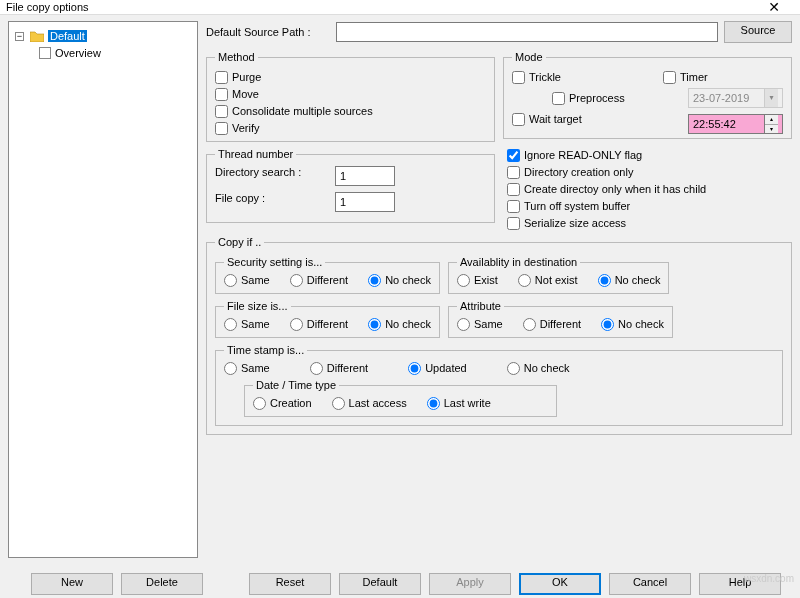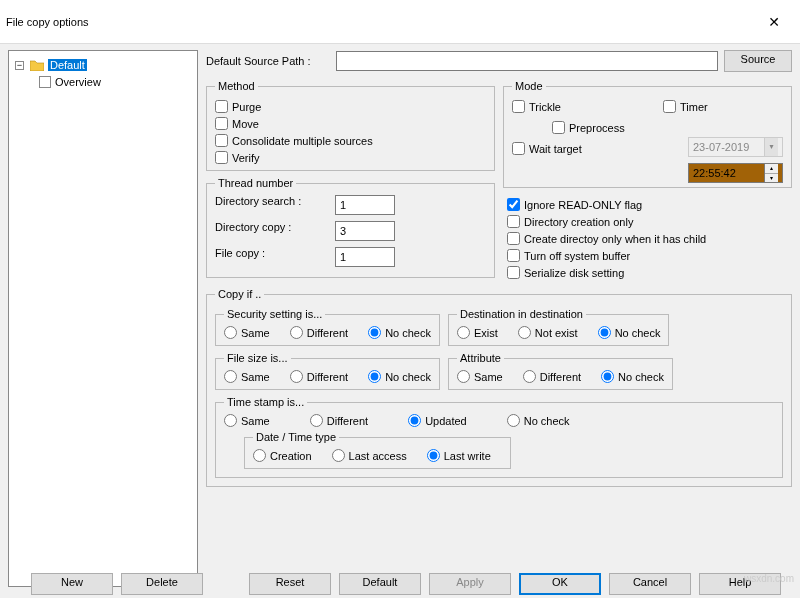--- a/index.html
+++ b/index.html
@@ -1,42 +1,42 @@
 <!DOCTYPE html>
 <html><head>
 <meta charset="utf-8">
 <style>
   * { box-sizing: border-box; font-family: "Segoe UI", Tahoma, sans-serif; font-size: 11px; }
   body { margin: 0; background: #f0f0f0; width: 800px; height: 598px; overflow: hidden; position: relative; }
-  .titlebar { background: #fff; height: 44px; display: flex; align-items: center; padding: 0 6px; border-bottom: 1px solid #ddd; }
+  .titlebar { background: #fff; height: 15px; display: flex; align-items: center; padding: 0 6px; border-bottom: 1px solid #ddd; }
   .titlebar .title { flex: 1; color: #000; }
   .titlebar .close { width: 40px; text-align: center; font-size: 14px; }
   .main { display: flex; height: 545px; }
   .tree { width: 190px; background: #fff; border: 1px solid #888; margin: 6px 4px 2px 8px; padding: 6px; }
   .tree-row { display: flex; align-items: center; height: 16px; margin-bottom: 1px; }
   .folder-icon { width: 14px; height: 12px; margin: 0 4px 0 4px; }
   .file-icon { width: 12px; height: 12px; margin: 0 4px 0 24px; border: 1px solid #888; background: #fff; }
   .tree .sel { background: #0078d7; color: #fff; padding: 0 2px; }
   .minus { border: 1px solid #888; width: 9px; height: 9px; display: inline-flex; align-items: center; justify-content: center; font-size: 9px; line-height: 0; background:#fff; margin-right:2px;}
   .rightpane { flex: 1; padding: 6px 8px 2px 4px; position: relative; }
   .row { display: flex; align-items: center; margin-bottom: 4px; }
   .lbl { width: 130px; }
   .txt { flex: 1; height: 20px; border: 1px solid #7a7a7a; background: #fff; margin-right: 6px; }
   .btn { height: 22px; width: 68px; background: #e1e1e1; border: 1px solid #adadad; text-align: center; padding-top: 2px; cursor: default; }
   fieldset { border: 1px solid #bbb; margin: 4px 0 6px 0; padding: 6px 8px 4px 8px; }
   legend { padding: 0 3px; color: #000; }
-  .cb, .rb { display: inline-flex; align-items: center; margin: 2px 0; }
+  .cb, .rb { display: inline-flex; align-items: flex-start; margin: 2px 0; }
   .cb input, .rb input { margin: 0 4px 0 0; }
   .twocol { display: flex; gap: 8px; }
   .twocol > div { flex: 1; }
   .num { width: 60px; height: 20px; border: 1px solid #7a7a7a; background: #fff; padding: 2px 4px; }
   .stack > div { margin-bottom: 6px; display:flex; align-items:flex-start; }
   .stack .l { width: 120px; }
   .dateinp { width: 95px; height: 20px; border: 1px solid #ccc; background: #efefef; color:#888; padding: 2px 4px; margin-left: auto; display:flex; align-items:center; }
-  .timeinp { width: 95px; height: 20px; border: 1px solid #7a7a7a; background: #a16207; padding: 2px 4px; margin-left:auto; display:flex; align-items:center; }
+  .timeinp { width: 95px; height: 20px; border: 1px solid #7a7a7a; background: #f9a8d4; padding: 2px 4px; margin-left:auto; display:flex; align-items:center; }
   .drop { width:14px; height:18px; border-left:1px solid #ccc; background:#e1e1e1; display:inline-block; margin-left:auto; text-align:center; font-size:8px; line-height:17px; }
   .sp { width:14px; height:18px; border-left:1px solid #7a7a7a; background:#f0f0f0; display:flex; flex-direction:column; margin-left:auto; }
   .sp div{ flex:1; font-size:6px; text-align:center; line-height:8px; border-bottom:1px solid #aaa;}
   .radios { display: flex; gap: 20px; }
   .copysec fieldset { margin: 2px 0 4px 0; padding: 4px 8px; }
   .btnbar { position: absolute; bottom: 3px; left: 8px; right: 8px; display: flex; gap: 8px; margin-left: 23px; }
   .btnbar .btn { width: 82px; height: 22px; }
   .btn.dis { color:#888;text-align:center; }
   .btn.def { border:1px solid #0078d7; box-shadow: inset 0 0 0 1px #0078d7; }
   .watermark { position:absolute; right:6px; bottom:14px; color:#ccc; font-size:10px; }
@@ -91,24 +91,20 @@
               <input type="checkbox" style="">
               <span>Verify</span>
             </div>
         </fieldset>
         <fieldset>
           <legend>Thread number</legend>
           <div class="stack">
             <div>
                 <span class="l">Directory search :</span>
                 <input class="num" value="1" style="">
-              </div>
-            <div>
-                <span class="l">Directory copy :</span>
-                <input class="num" value="3" style="">
               </div>
             <div>
                 <span class="l">File copy :</span>
                 <input class="num" value="1" style="">
               </div>
           </div>
         </fieldset>
       </div>
       <div>
         <fieldset>
@@ -126,21 +122,21 @@
               <div class="cb" style="margin-top:6px;">
                   <input type="checkbox" style="">
                   <span>Wait target</span>
                 </div>
             </div>
             <div style="width:120px;">
               <div class="cb">
                   <input type="checkbox" style="">
                   <span>Timer</span>
                 </div>
-              <div class="dateinp" style="margin-top:22px;">
+              <div class="dateinp" style="margin-top:2px;">
                   <span>23-07-2019</span>
                   <span class="drop">▾</span>
                 </div>
               <div class="timeinp" style="margin-top:6px;">
                   <span>22:55:42</span>
                   <span class="sp">
                     <div>▴</div>
                     <div style="border:none">▾</div>
                   </span>
                 </div>
@@ -159,21 +155,21 @@
           <div class="cb">
               <input type="checkbox" style="">
               <span>Create directoy only when it has child</span>
             </div><br>
           <div class="cb">
               <input type="checkbox" style="">
               <span>Turn off system buffer</span>
             </div><br>
           <div class="cb">
               <input type="checkbox" style="">
-              <span>Serialize disk setting</span>
+              <span>Serialize size access</span>
             </div>
         </div>
       </div>
     </div>
 
 
     <fieldset class="copysec">
       <legend>Copy if ..</legend>
       <div class="twocol">
         <fieldset>
@@ -187,21 +183,21 @@
                 <input type="radio" name="sec" style="">
                 <span>Different</span>
               </label>
             <label class="rb">
                 <input type="radio" name="sec" checked="" style="">
                 <span>No check</span>
               </label>
           </div>
         </fieldset>
         <fieldset>
-            <legend>Destination in destination</legend>
+            <legend>Availablity in destination</legend>
           <div class="radios">
             <label class="rb">
                 <input type="radio" name="av" style="">
                 <span>Exist</span>
               </label>
             <label class="rb">
                 <input type="radio" name="av" style="">
                 <span>Not exist</span>
               </label>
             <label class="rb">
@@ -260,21 +256,21 @@
             </label>
           <label class="rb">
               <input type="radio" name="ts" checked="" style="">
               <span>Updated</span>
             </label>
           <label class="rb">
               <input type="radio" name="ts" style="">
               <span>No check</span>
             </label>
         </div>
-        <fieldset style="margin-left:20px; width:267px;">
+        <fieldset style="margin-left:20px; width:313px;">
             <legend>Date / Time type</legend>
           <div class="radios">
             <label class="rb">
                 <input type="radio" name="dt" style="">
                 <span>Creation</span>
               </label>
             <label class="rb">
                 <input type="radio" name="dt" style="">
                 <span>Last access</span>
               </label>

